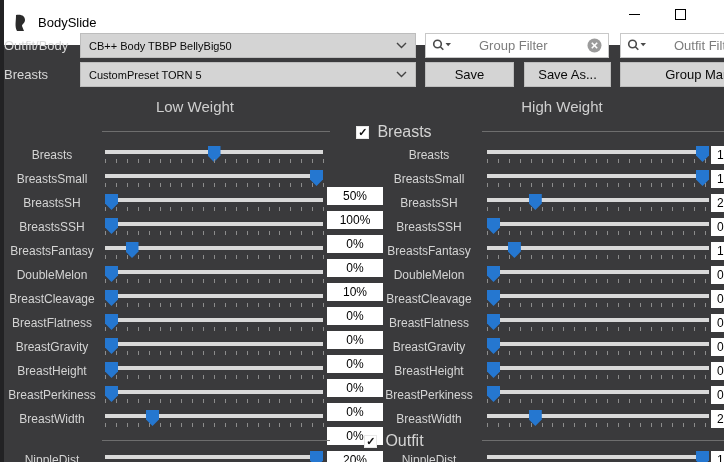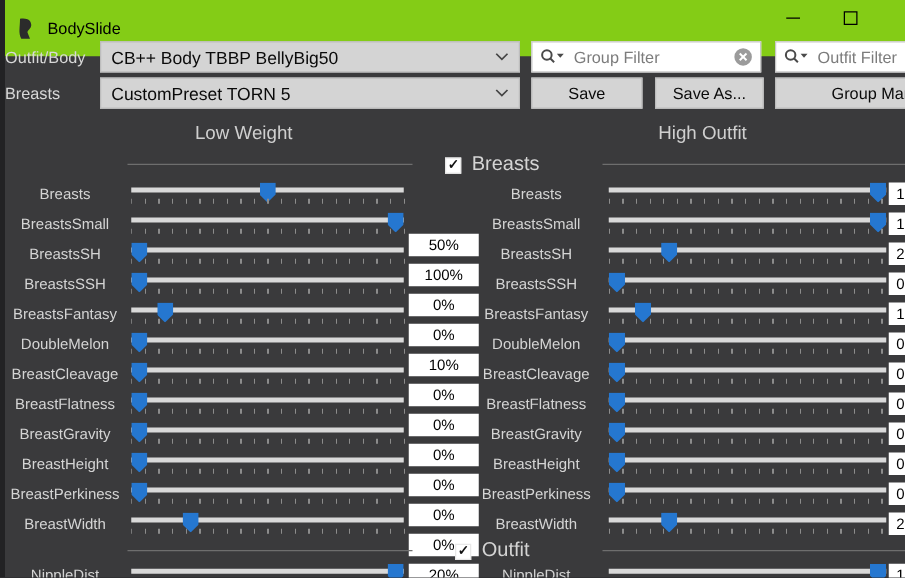--- a/index.html
+++ b/index.html
@@ -11,21 +11,21 @@
     font-family: "Liberation Sans", sans-serif;
     -webkit-font-smoothing: antialiased;
   }
   .window {
     position: absolute; left: 4px; top: 0; width: 720px; height: 462px;
     background: #3a3a3c;
   }
   
   .titlebar {
     position: absolute; left: 0; top: 0; width: 100%; height: 45px;
-    background: #84cc16; display: flex; align-items: center;
+    background: #ffffff; display: flex; align-items: center;
   }
   .titlebar .app-icon { margin-left: 8px; width: 16px; height: 18px; }
   .titlebar .title { margin-left: 10px; font-size: 13px; color: #000; }
   .win-btn {
     position: absolute; top: 0; width: 40px; height: 28px;
     display: flex; align-items: center; justify-content: center;
   }
   .btn-min { right: 70px; }
   .btn-max { right: 24px; }
   .glyph-min { width: 11px; height: 0; border-top: 1px solid #000; }
@@ -33,25 +33,25 @@
   
   .tb-label {
     position: absolute; left: 0; width: 68px; height: 25px;
     color: #d8d8d8; font-size: 13px; text-align: left; line-height: 25px;
   }
   .combo {
     position: absolute; left: 76px; width: 336px; height: 25px;
     background: #d4d4d4; border: 1px solid #bdbdbd;
     display: flex; align-items: center; cursor: default;
   }
-  .combo .combo-text { flex: 1; padding-left: 8px; font-size: 14px; color: #0a0a0a; white-space: nowrap; overflow: hidden; }
+  .combo .combo-text { flex: 1; padding-left: 8px; font-size: 11px; color: #0a0a0a; white-space: nowrap; overflow: hidden; }
   .combo .chev { margin-right: 8px; flex: none; }
   .searchbox {
     position: absolute; height: 25px; background: #ffffff; border: 1px solid #c8c8c8;
-    display: flex; align-items: center;
+    display: flex; align-items: center; gap: 20px;
   }
   .searchbox svg.mag { flex: none; margin-left: 6px; }
   .searchbox input {
     flex: 1; min-width: 0; border: none; outline: none; background: transparent;
     font-family: "Liberation Sans", sans-serif; font-size: 13px; color: #222; padding-left: 7px;
   }
   .searchbox input::placeholder { color: #7c7c7c; opacity: 1; }
   .searchbox .clear { flex: none; margin-right: 6px; }
   .tb-btn {
     position: absolute; height: 25px; background: #d4d4d4; border: 1px solid #bdbdbd;
@@ -161,21 +161,21 @@
     <span class="combo-text">CustomPreset TORN 5</span>
     <svg class="chev" width="11" height="7" viewBox="0 0 11 7">
         <polyline points="1,1 5.5,5.5 10,1" fill="none" stroke="#444" stroke-width="1.4"></polyline>
       </svg>
   </div>
   <div class="tb-btn" style="top:62px; left:421px; width:89px;">Save</div>
   <div class="tb-btn" style="top:62px; left:520px; width:87px;">Save As...</div>
   <div class="tb-btn" style="top:62px; left:616px; width:170px;">Group Manag</div>
 
   <div class="wheader wh-low">Low Weight</div>
-  <div class="wheader wh-high">High Outfit</div>
+  <div class="wheader wh-high">High Weight</div>
 
   <div id="slider-area">
       <div class="sheader" style="top: 122px;">
     <div class="divider div-l"></div>
     <div class="divider div-r"></div>
     <div class="hgroup">
       <div class="checkbox">✓</div>
       <span class="stitle">Breasts</span>
     </div>
   </div>

